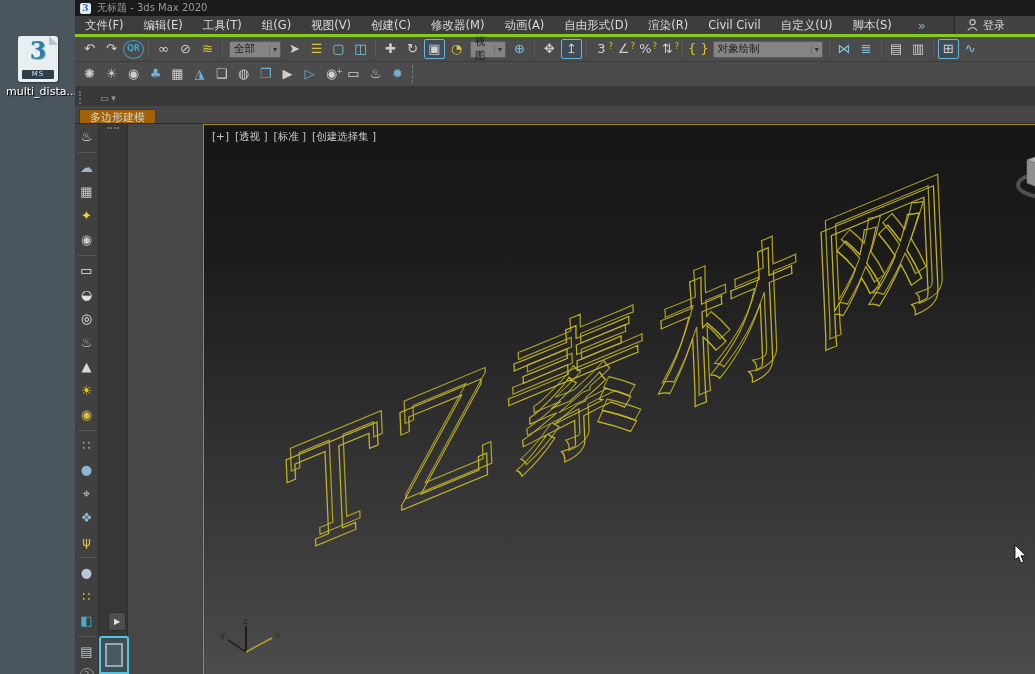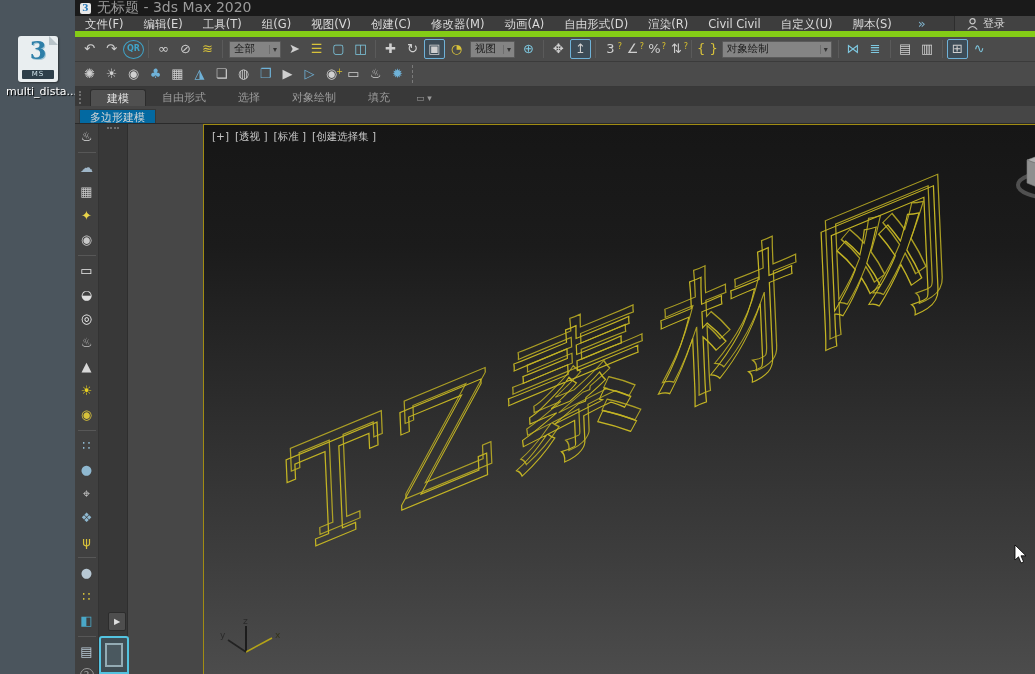--- a/index.html
+++ b/index.html
@@ -12,23 +12,23 @@
   .di-file .fold { position:absolute; right:0; top:0; width:9px; height:9px; background:#b9c4c9; clip-path:polygon(0 0,100% 100%,0 100%); }
   .di-file .three { font-family:"DejaVu Serif",serif; font-weight:bold; font-size:24px; color:#2e7fa8; line-height:30px; text-shadow:1px 1px 0 #9fc4d4; }
   .di-file .badge { position:absolute; bottom:3px; left:4px; right:4px; background:#2e3f4a; color:#cfe3ea; font-size:7px; line-height:9px; border-radius:1px; letter-spacing:1px; }
   .di-label { margin-top:3px; font-size:11px; color:#ffffff; text-shadow:1px 1px 1px #000; }
 
   
   .window { position:absolute; left:75px; top:0; width:960px; height:674px; background:#474747; }
 
   .titlebar { position:absolute; left:0; top:0; right:0; height:16px; background:#1a1a1a; display:flex; align-items:center; padding-left:5px; }
   .app-icon { width:11px; height:11px; background:#e8e8e8; border-radius:2px; font-size:9px; font-weight:bold; color:#2a7ab8; line-height:11px; text-align:center; margin-right:6px; font-family:"DejaVu Serif",serif; }
-  .title-text { font-size:14px; color:#9a9a9a; }
-
-  .menubar { position:absolute; left:0; top:16px; right:0; height:21px; background:#3d3d3d; border-bottom:6px solid #84cc16; display:flex; align-items:center; font-size:11.5px; color:#dadada; }
+  .title-text { font-size:10px; color:#9a9a9a; }
+
+  .menubar { position:absolute; left:0; top:16px; right:0; height:21px; background:#3d3d3d; border-bottom:3px solid #84cc16; display:flex; align-items:center; font-size:11.5px; color:#dadada; }
   .menu-item { padding:0 10px; line-height:20px; cursor:default; }
   .menu-overflow { color:#7fb2cc; font-size:13px; padding:0 10px; margin-left:6px; }
   .login-area { margin-left:auto; display:flex; align-items:center; gap:5px; padding:0 30px 0 12px; height:100%; background:#424242; border-left:1px solid #2d2d2d; }
 
   .toolbar { position:absolute; right:0; background:#4b4b4b; display:flex; align-items:center; padding-left:4px; gap:1px; }
   #toolbar-main { left:0; top:37px; height:25px; border-bottom:1px solid #3b3b3b; }
   #toolbar-secondary { left:0; top:62px; height:25px; border-bottom:1px solid #383838; }
   .tbtn { min-width:21px; height:20px; line-height:19px; text-align:center; color:#cfcfcf; font-size:13px; border-radius:2px; position:relative; padding:0 1px; }
   .tbtn.active { border:1px solid #6fb2d8; background:#3d4c57; line-height:17px; }
   .tbtn .sup { position:absolute; top:-2px; right:-1px; font-size:8px; color:#d8c02c; }
@@ -38,21 +38,21 @@
   .tselect { height:17px; background:#848484; border:1px solid #5a5a5a; border-radius:1px; display:flex; align-items:center; font-size:10.5px; color:#1c1c1c; padding-left:4px; margin:0 2px; }
   .tselect .arrow { margin-left:auto; font-size:8px; color:#333; padding:0 3px; border-left:1px solid #6e6e6e; }
 
   .ribbon-tabs { position:absolute; left:0; top:87px; right:0; height:19px; background:#393939; display:flex; align-items:flex-end; font-size:11px; color:#9d9d9d; }
   .ribbon-handle { width:3px; height:13px; border-left:2px dotted #6f6f6f; margin:0 8px 2px 4px; }
   .ribbon-tab { padding:0 16px; height:17px; line-height:17px; border-radius:3px 3px 0 0; }
   .ribbon-tab.active { background:#505050; color:#e4e4e4; border:1px solid #2c2c2c; border-bottom:none; }
   .ribbon-min { color:#9a9a9a; font-size:9px; padding:0 8px 3px 10px; }
 
   .ribbon-panelrow { position:absolute; left:0; top:106px; right:0; height:18px; background:#464646; border-bottom:1px solid #2a2a2a; display:flex; align-items:flex-end; padding-left:4px; }
-  .panel-tab { height:14px; line-height:16px; background:#0369a1; border:1px solid #383838; border-bottom:none; color:#d6d6d6; font-size:11px; padding:0 10px; }
+  .panel-tab { height:14px; line-height:16px; background:#a16207; border:1px solid #383838; border-bottom:none; color:#d6d6d6; font-size:11px; padding:0 10px; }
 
   
   .side-toolbar { position:absolute; left:0; top:124px; width:24px; bottom:0; background:#404040; border-right:1px solid #333; display:flex; flex-direction:column; align-items:center; padding-top:2px; }
   .side-btn { width:22px; height:22px; line-height:22px; text-align:center; font-size:13px; margin-bottom:2px; }
   .side-btn.circled { font-size:11px; }
   .side-btn.circled span { display:inline-block; width:14px; height:14px; line-height:13px; border:1.5px solid #9a9a9a; border-radius:50%; }
   .side-sep { width:18px; height:1px; background:#2b2b2b; border-bottom:1px solid #575757; margin:2px 0 4px; }
 
   .left-strip { position:absolute; left:24px; top:124px; width:29px; bottom:0; background:#383838; border-right:1px solid #2e2e2e; }
   .strip-handle { width:12px; height:4px; margin:3px auto 0; border-top:2px dotted #6f6f6f; }
@@ -129,21 +129,21 @@
       </div>
       <div class="tbtn">➤</div>
       <div class="tbtn" style="color: rgb(216, 194, 58);">☰</div>
       <div class="tbtn" style="color: rgb(126, 200, 224);">▢</div>
       <div class="tbtn" style="color: rgb(126, 200, 224);">◫</div>
       <div class="tsep"></div>
       <div class="tbtn">✚</div>
       <div class="tbtn">↻</div>
       <div class="tbtn active">▣</div>
       <div class="tbtn" style="color: rgb(216, 194, 58);">◔</div>
-      <div class="tselect" style="width: 45px;">
+      <div class="tselect" style="width: 36px;">
         <span>视图</span>
         <span class="arrow">▾</span>
       </div>
       <div class="tbtn" style="color: rgb(126, 200, 224);">⊕</div>
       <div class="tsep"></div>
       <div class="tbtn">✥</div>
       <div class="tbtn active">↥</div>
       <div class="tsep"></div>
       <div class="tbtn">3<span class="sup">?</span></div>
       <div class="tbtn">∠<span class="sup">?</span></div>
@@ -179,27 +179,20 @@
       <div class="tbtn" style="color: rgb(111, 178, 216);">▷</div>
       <div class="tbtn">◉<span class="sup">+</span></div>
       <div class="tbtn">▭</div>
       <div class="tbtn">♨</div>
       <div class="tbtn" style="color: rgb(111, 178, 216);">✹</div>
       <div class="tsep dashed"></div>
     </div>
 
   <div class="ribbon-tabs">
     <div class="ribbon-handle"></div>
-    <div id="ribbon-tabs" style="display:flex;align-items:flex-end;">
-        <div class="ribbon-tab active">建模</div>
-        <div class="ribbon-tab">自由形式</div>
-        <div class="ribbon-tab">选择</div>
-        <div class="ribbon-tab">对象绘制</div>
-        <div class="ribbon-tab">填充</div>
-      </div>
     <div class="ribbon-min">▭ ▾</div>
   </div>
 
   <div class="ribbon-panelrow">
     <div class="panel-tab">多边形建模</div>
   </div>
 
   <div class="side-toolbar" id="side-toolbar">
       <div class="side-btn" style="color: rgb(220, 220, 220);">♨</div>
       <div class="side-sep"></div>

